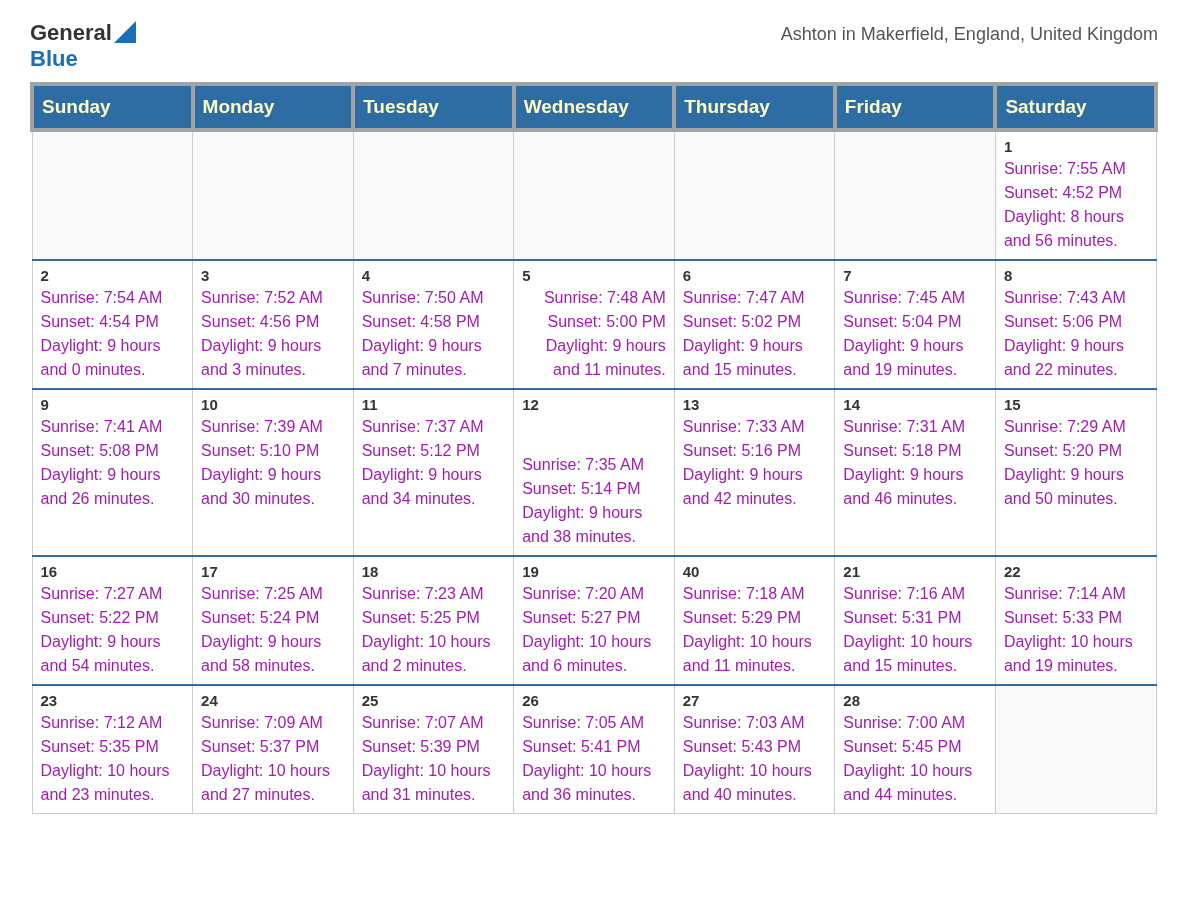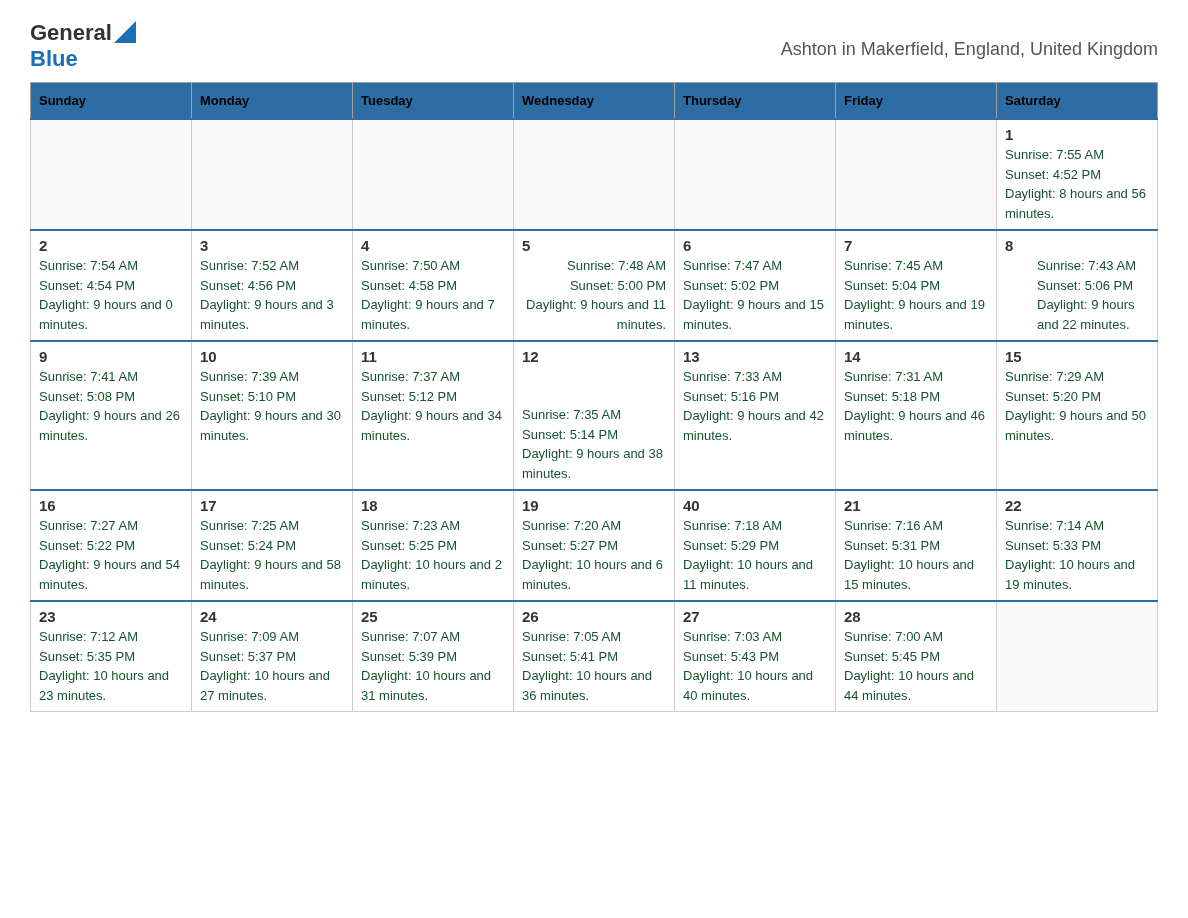--- a/index.html
+++ b/index.html
@@ -21,54 +21,54 @@
     }
     .page-title {
       font-size: 48px;
       font-weight: bold;
       color: #222;
       line-height: 1.1;
     }
     .subtitle {
       font-size: 18px;
       color: #555;
-      margin-top: 19px;
+      margin-top: 4px;
     }
     .calendar {
       width: 100%;
       border-collapse: collapse;
       border: 1px solid #999;
     }
     .calendar th {
       background-color: #2e6da4;
-      color: #000000;
-      font-size: 13px;
+      color: #fef9c3;
+      font-size: 19px;
       font-weight: bold;
       padding: 10px 8px;
       text-align: left;
-      border: 1px solid #a3a3a3;
+      border: 4px solid #a3a3a3;
     }
     .calendar td {
       vertical-align: top;
       padding: 6px 8px;
       border: 1px solid #ccc;
       width: 14.28%;
       min-height: 100px;
       font-size: 12.5px;
       color: #333;
     }
     .day-number {
       font-size: 15px;
       font-weight: bold;
       display: block;
       margin-bottom: 2px;
     }
     .day-info {
-      font-size: 13px;
-      color: #14532d;
+      font-size: 16px;
+      color: #a21caf;
       line-height: 1.5;
     }
     .empty-cell {
       background: #f9f9f9;
     }
     tr.week-row td {
       border-top: 2px solid #2e6da4;
     }
     .logo-wrap {
       display: flex;
@@ -159,21 +159,21 @@
 Daylight: 9 hours and 15 minutes.</div>
         </td>
         <td>
           <span class="day-number">7</span>
           <div class="day-info" style="white-space: pre-line;">Sunrise: 7:45 AM
 Sunset: 5:04 PM
 Daylight: 9 hours and 19 minutes.</div>
         </td>
         <td>
           <span class="day-number">8</span>
-          <div class="day-info" style="white-space: pre-line; margin-left: 32px;">Sunrise: 7:43 AM
+          <div class="day-info" style="white-space: pre-line;">Sunrise: 7:43 AM
 Sunset: 5:06 PM
 Daylight: 9 hours and 22 minutes.</div>
         </td>
       </tr>
       <tr class="week-row">
         <td>
           <span class="day-number">9</span>
           <div class="day-info" style="white-space: pre-line;">Sunrise: 7:41 AM
 Sunset: 5:08 PM
 Daylight: 9 hours and 26 minutes.</div>

